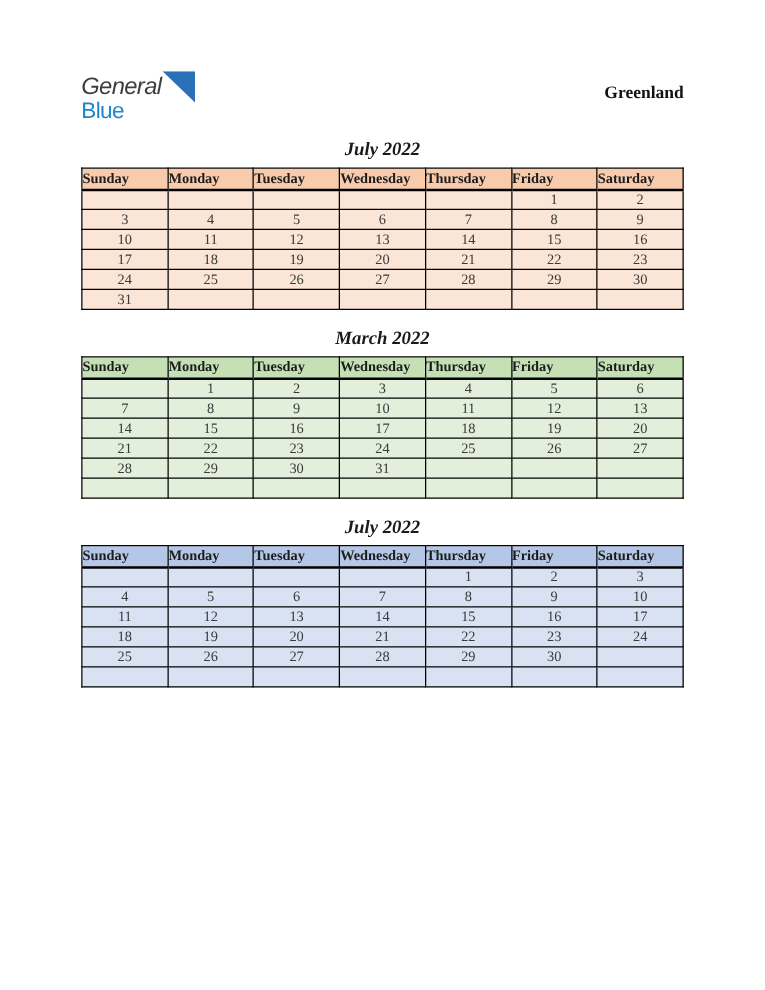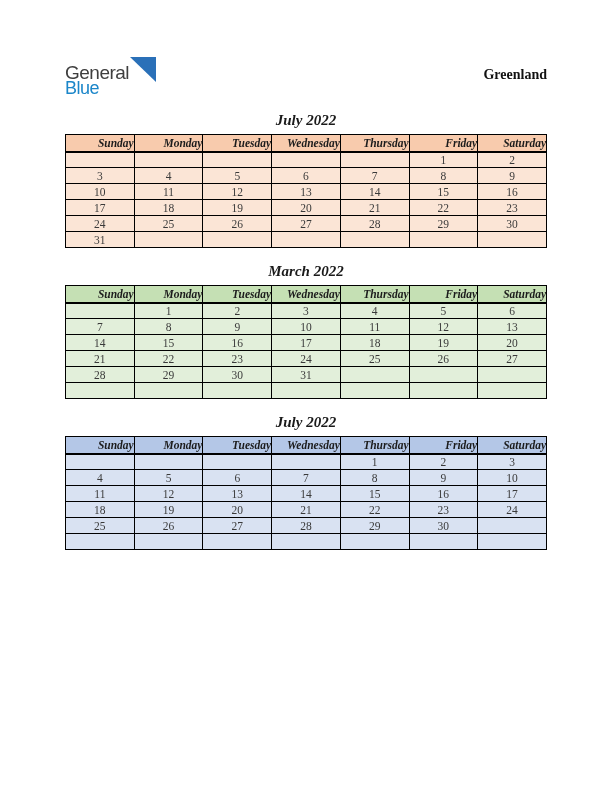--- a/index.html
+++ b/index.html
@@ -25,21 +25,22 @@
     align-items: flex-start;
   }
   
   .logo {
     font-family: "Liberation Sans", sans-serif;
     line-height: 1;
     width: 96px;
   }
   .logo-top {
     display: flex;
-    align-items: flex-end;
+    align-items: center;
+    font-style: italic;
   }
   .logo-general {
     font-size: 19px;
     letter-spacing: -0.5px;
     color: var(--logo-text, #3e3e3e);
   }
   .logo-triangle { display: block; margin-left: 1px; margin-top: 1px; }
   .logo-blue {
     font-size: 18px;
     letter-spacing: -0.5px;
@@ -72,23 +73,22 @@
     table-layout: fixed;
     border: 1.5px solid #000000;
   }
   table.month-table th {
     background: var(--header-bg);
     border: 1px solid #000000;
     border-bottom: 2px solid #000000;
     height: 17px;
     font-size: 11.5px;
     font-weight: bold;
-    font-style: italic;
     color: #1c1c1c;
-    text-align: right;
+    text-align: left;
   }
   table.month-table td {
     background: var(--body-bg);
     border: 1px solid #000000;
     height: 16px;
     font-size: 11.5px;
     color: #3a3a3a;
     text-align: center;
     vertical-align: middle;
   }

